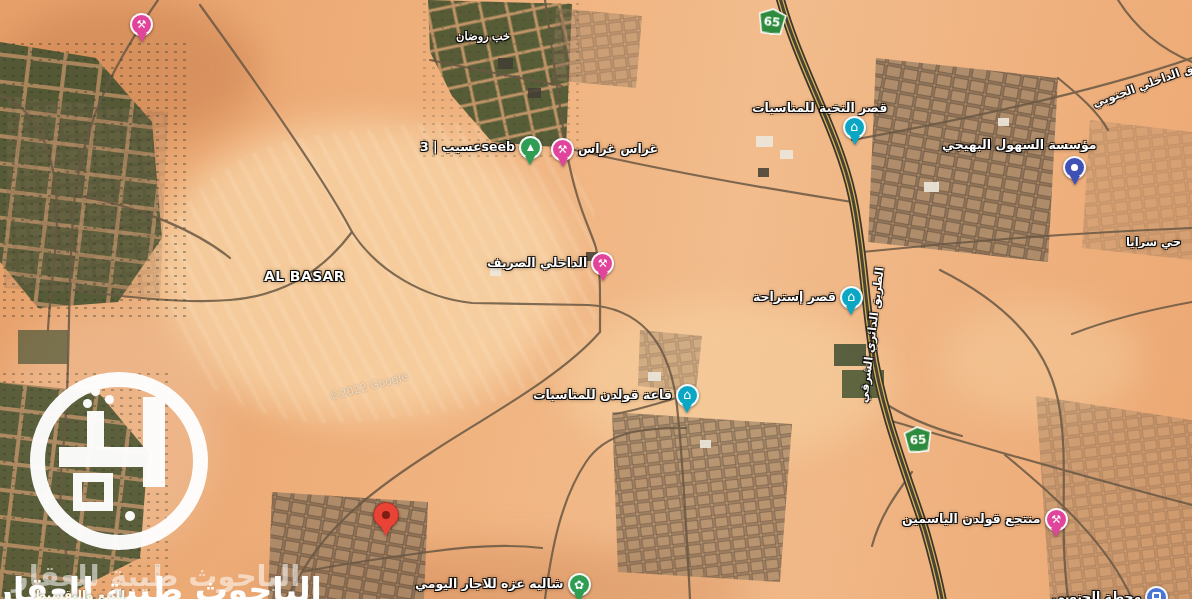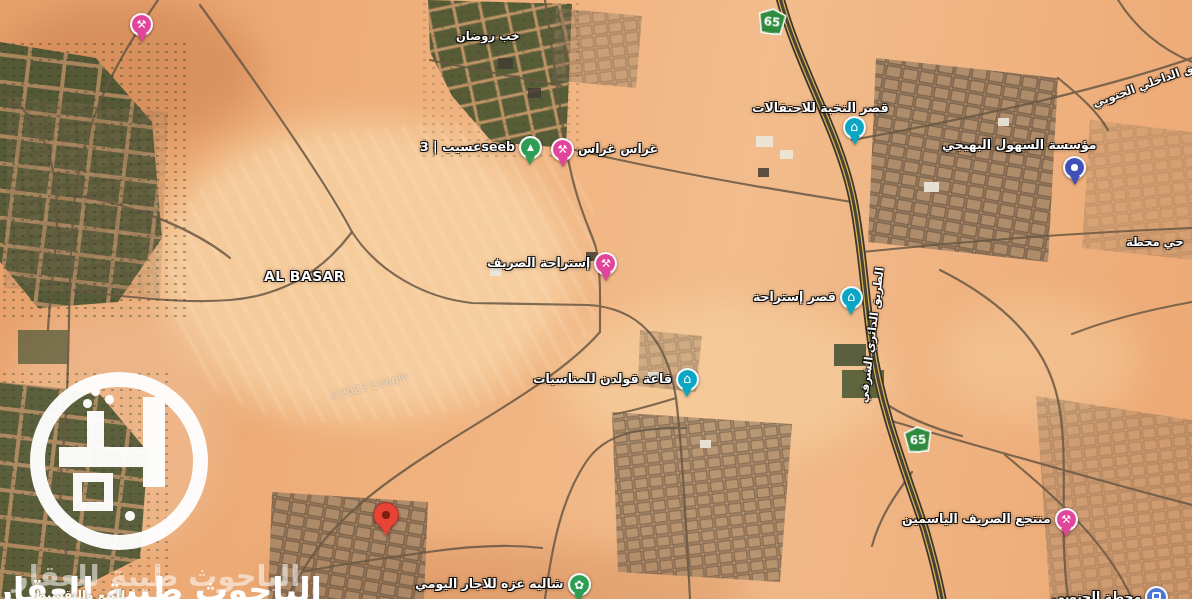--- a/index.html
+++ b/index.html
@@ -173,22 +173,22 @@
       <path d="M778,-10 C795,60 838,130 852,195 C862,240 864,290 872,345 C880,405 905,470 925,530 C933,558 940,585 944,610" stroke="#d9b54e" stroke-width="5.5"></path>
       <path d="M778,-10 C795,60 838,130 852,195 C862,240 864,290 872,345 C880,405 905,470 925,530 C933,558 940,585 944,610" stroke="#49423a" stroke-width="3"></path>
     </g>
   </svg>
 
   <div class="speckle" style="left:0;top:40px;width:190px;height:280px;opacity:.45;z-index:3;"></div>
   <div class="speckle" style="left:0;top:370px;width:170px;height:229px;opacity:.4;z-index:3;"></div>
   <div class="speckle" style="left:420px;top:0;width:160px;height:160px;opacity:.25;z-index:3;"></div>
 
   <span class="map-label" style="left:264px;top:268px;font-size:14px;letter-spacing:.4px;">AL BASAR</span>
-  <span class="map-label" style="left:456px;top:30px;font-size:11.5px;">خب روضان</span>
-  <span class="map-label" style="left:1126px;top:236px;font-size:11.5px;">حي محطة</span>
+  <span class="map-label" style="left:456px;top:30px;font-size:11.5px;font-family:Liberation Serif, serif;">خب روضان</span>
+  <span class="map-label" style="left:1126px;top:236px;font-size:11.5px;">حي سرايا</span>
 
   <span class="map-label road-label" style="left:872px;top:335px;transform:translate(-50%,-50%) rotate(-83deg);font-size:11.5px;">الطريق الدائري الشرقي</span>
   <span class="map-label road-label" style="right:-34px;left:auto;top:74px;transform:rotate(-20deg);font-size:11.5px;">الطريق الداخلي الجنوبي</span>
 
   <div class="shield" style="left:757px;top:8px;transform:rotate(6deg);">
     <div class="shield-inner">
       <span>65</span>
     </div>
   </div>
   <div class="shield" style="left:903px;top:426px;transform:rotate(-4deg);">
@@ -211,67 +211,67 @@
     <div class="pin pink">
       <div class="pin-head">
           <span class="glyph">⚒</span>
         </div>
       <div class="pin-tail"></div>
     </div>
     <span class="map-label">غراس غراس</span>
   </div>
 
   <div class="place" style="left:487px;top:212px;">
-    <span class="map-label">إستراحة الصريف</span>
+    <span class="map-label">الداخلي الصريف</span>
     <div class="pin pink">
       <div class="pin-head">
           <span class="glyph">⚒</span>
         </div>
       <div class="pin-tail"></div>
     </div>
   </div>
 
-  <span class="map-label" style="left:752px;top:101px;">قصر النخبة للاحتفالات</span>
+  <span class="map-label" style="left:752px;top:101px;">قصر النخبة للمناسبات</span>
   <div class="pin teal abs" style="left:843px;top:116px;">
     <div class="pin-head">
         <span class="glyph">⌂</span>
       </div>
     <div class="pin-tail"></div>
   </div>
 
   <div class="place" style="left:753px;top:246px;">
     <span class="map-label">قصر إستراحة</span>
     <div class="pin teal">
       <div class="pin-head">
           <span class="glyph">⌂</span>
         </div>
       <div class="pin-tail"></div>
     </div>
   </div>
 
-  <div class="place" style="left:533px;top:328px;">
+  <div class="place" style="left:533px;top:344px;">
     <span class="map-label">قاعة قولدن للمناسبات</span>
     <div class="pin teal">
       <div class="pin-head">
           <span class="glyph">⌂</span>
         </div>
       <div class="pin-tail"></div>
     </div>
   </div>
 
   <span class="map-label" style="left:942px;top:138px;">مؤسسة السهول البهيجي</span>
   <div class="pin navy abs" style="left:1063px;top:156px;">
     <div class="pin-head">
         <span class="dot-glyph"></span>
       </div>
     <div class="pin-tail"></div>
   </div>
 
   <div class="place" style="left:902px;top:468px;">
-    <span class="map-label">منتجع الصريف الياسمين</span>
+    <span class="map-label">منتجع قولدن الياسمين</span>
     <div class="pin pink">
       <div class="pin-head">
           <span class="glyph">⚒</span>
         </div>
       <div class="pin-tail"></div>
     </div>
   </div>
 
   <div class="place" style="left:1052px;top:546px;">
     <span class="map-label">محطة الجنوبي</span>

